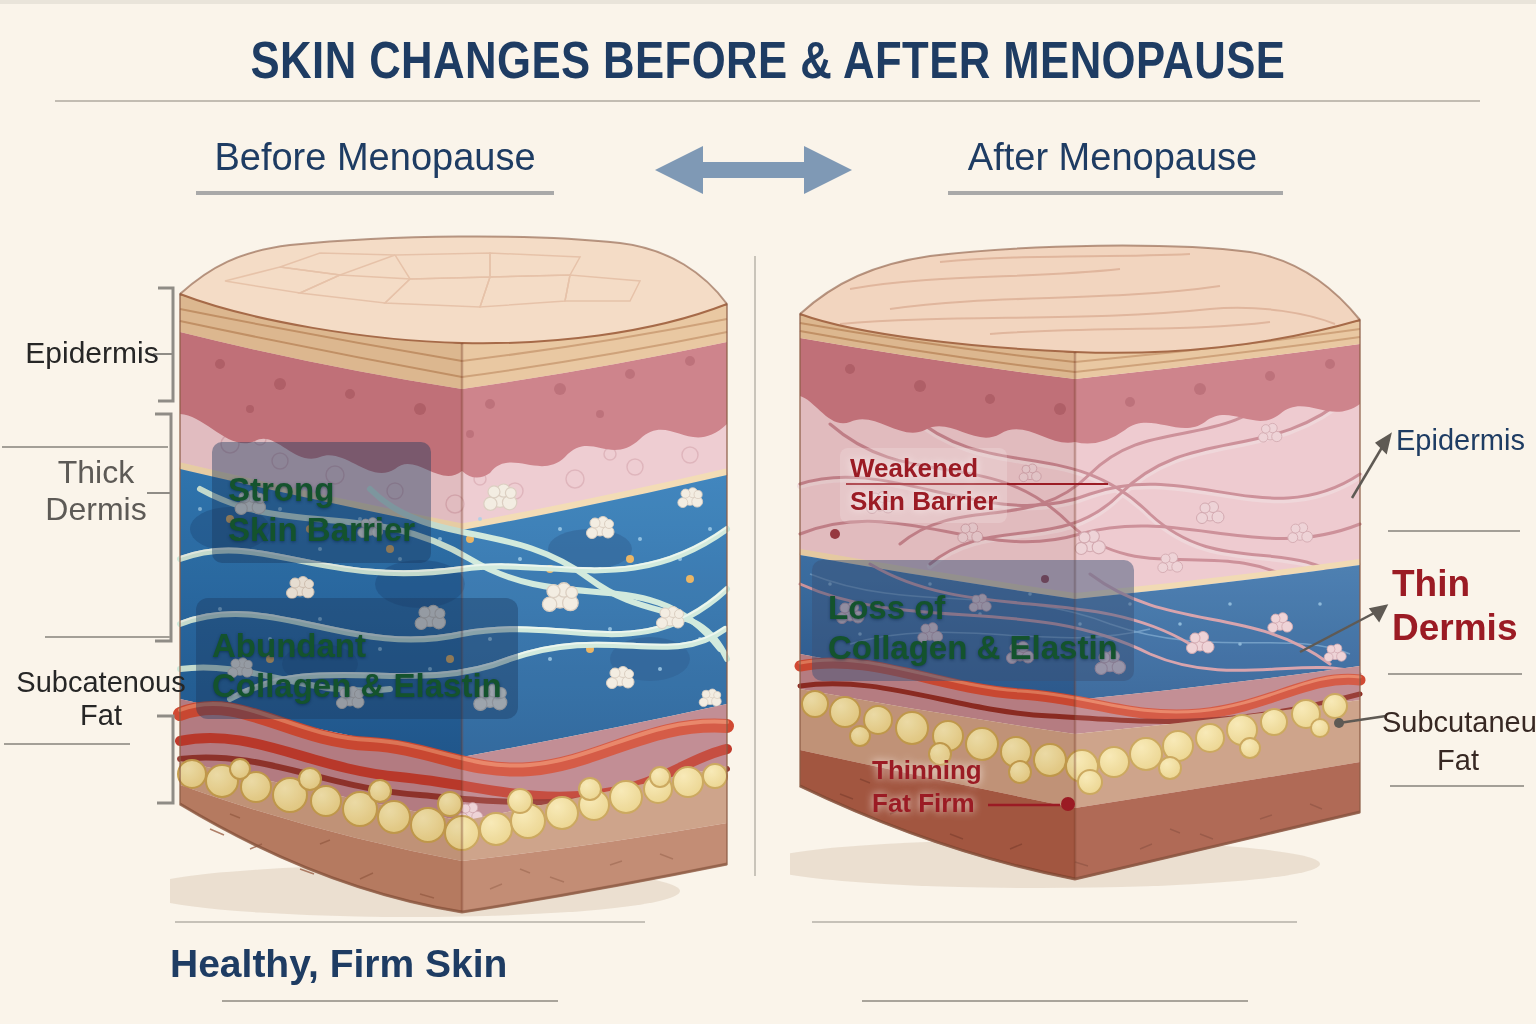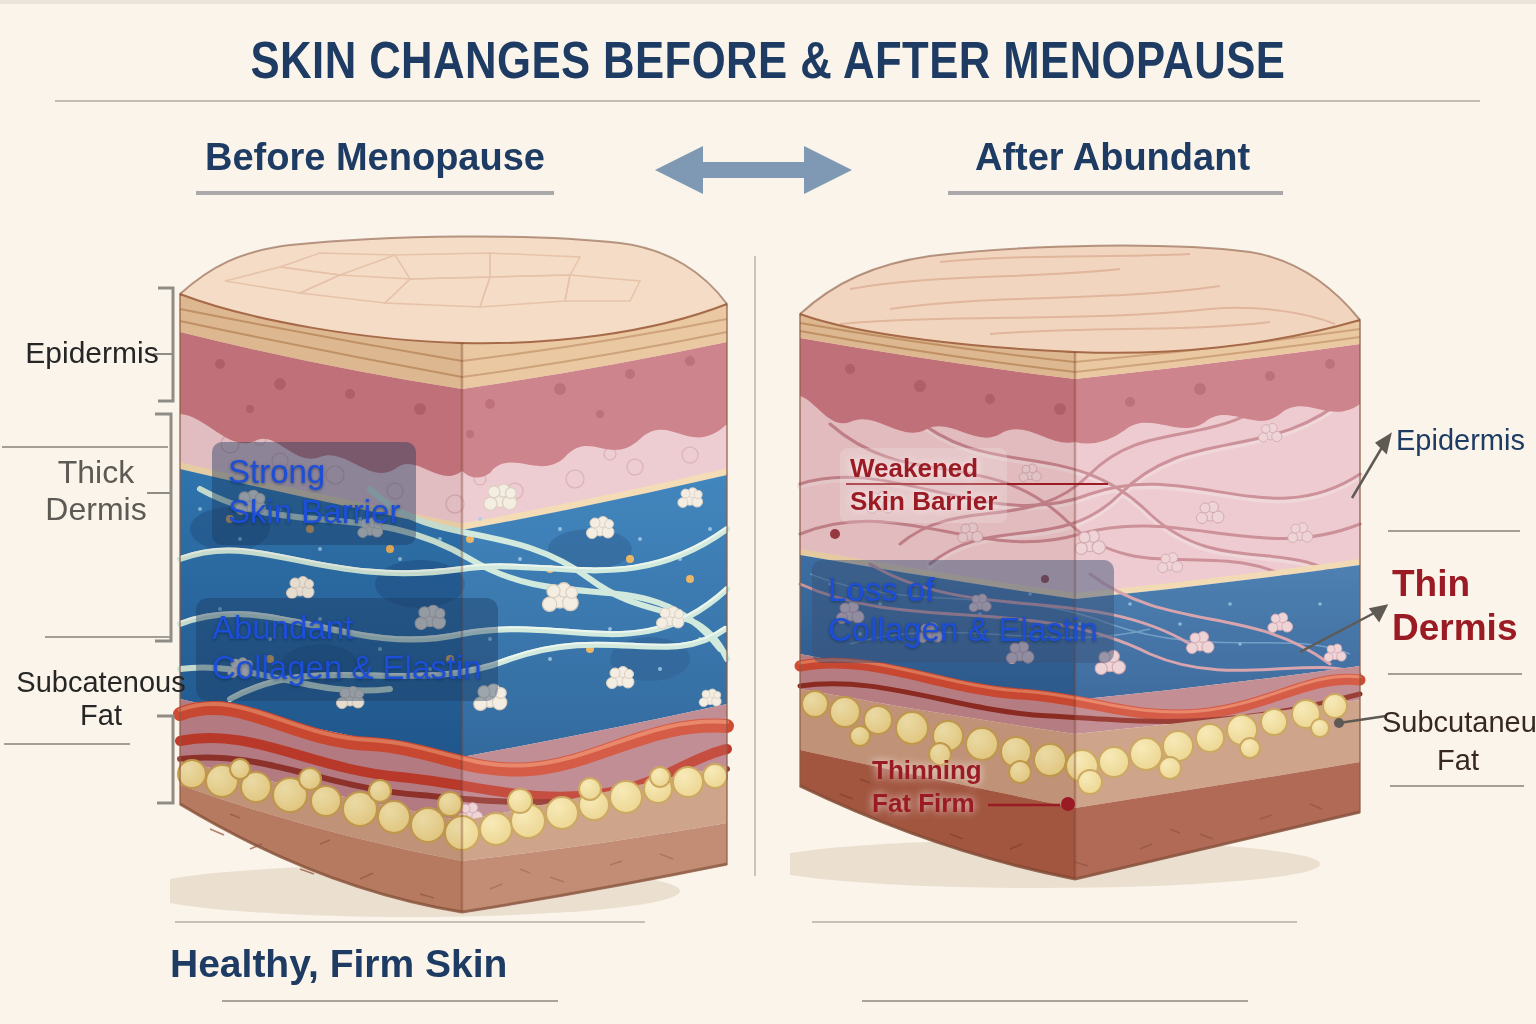--- a/index.html
+++ b/index.html
@@ -5,35 +5,35 @@
   :root{
     --bg:#faf4ea; --navy:#1e3c63; --red:#9b1b24; --rule-gray:#a9a9a9;
     --arrow-blue:#7f99b5; --label-dark:#262626; --label-gray:#5d5a56;
   }
   html,body{margin:0;padding:0;}
   body{font-family:"Liberation Sans","DejaVu Sans",sans-serif;background:#e9e4da;}
   .stage{position:relative;width:1536px;height:1024px;background:var(--bg);overflow:hidden;margin:4px auto;}
   .abs{position:absolute;}
   .title{left:0;right:0;top:26px;text-align:center;color:var(--navy);font-size:52px;font-weight:700;letter-spacing:.5px;}
   .title .squeeze{display:inline-block;transform:scaleX(.84);transform-origin:center;white-space:nowrap;}
-  .hdr{top:132px;text-align:center;color:var(--navy);font-size:38px;font-weight:700;}
+  .hdr{top:132px;text-align:center;color:var(--navy);font-size:38px;font-weight:400;}
   .hdr-before{left:165px;width:420px;}
   .hdr-after{left:900px;width:425px;}
   .caption{color:var(--navy);font-size:39px;font-weight:700;}
   .caption-before{left:170px;width:480px;top:938px;}
   .caption-after{left:810px;width:480px;top:940px;}
   .side-label{color:var(--label-dark);font-size:30px;line-height:1.15;text-align:center;}
   .lab-epi-l{left:22px;top:332px;width:140px;}
   .lab-dermis-l{left:36px;top:450px;width:120px;color:var(--label-gray);font-size:32px;}
   .lab-fat-l{left:12px;top:662px;width:178px;font-size:29px;}
   .lab-epi-r{left:1396px;top:420px;width:130px;color:var(--navy);font-size:29px;text-align:left;}
   .lab-dermis-r{left:1392px;top:558px;width:140px;color:var(--red);font-weight:700;font-size:37px;line-height:1.18;text-align:left;}
   .lab-fat-r{left:1382px;top:700px;width:152px;font-size:29px;color:#372823;line-height:1.3;white-space:nowrap;text-align:center;}
   .lab-fat-r div{white-space:nowrap;}
-  .ov{color:#1d4ed8;font-weight:400;font-size:33px;line-height:1.22;border-radius:10px;padding:10px 16px 12px;text-shadow:0 1px 3px rgba(0,30,60,.5);}
+  .ov{color:#14532d;font-weight:700;font-size:33px;line-height:1.22;border-radius:10px;padding:28px 16px 12px;text-shadow:0 1px 3px rgba(0,30,60,.5);}
   .ov-strong{left:212px;top:438px;background:rgba(27,58,95,.42);}
   .ov-abundant{left:196px;top:594px;background:rgba(27,58,95,.40);border-radius:12px;}
   .ov-loss{left:812px;top:556px;background:rgba(58,82,120,.48);}
   .red-ov{color:var(--red);font-weight:700;font-size:26px;line-height:1.28;text-shadow:0 0 8px rgba(255,246,246,.85);}
   .ov-weak{left:840px;top:444px;background:rgba(252,240,240,.22);border-radius:8px;padding:4px 10px;}
   .ov-thin{left:872px;top:750px;}
   svg{display:block;}
   .noevt{pointer-events:none;}
 </style>
 </head>
@@ -435,21 +435,21 @@
     <line x1="222" y1="997" x2="558" y2="997" stroke="#a9a49b" stroke-width="2"></line>
     <line x1="812" y1="918" x2="1297" y2="918" stroke="#b5b0a7" stroke-width="1.5"></line>
     <line x1="862" y1="997" x2="1248" y2="997" stroke="#a9a49b" stroke-width="2"></line>
   </svg>
 
   <div class="abs title">
     <span class="squeeze">SKIN CHANGES BEFORE &amp; AFTER MENOPAUSE</span>
   </div>
 
   <div class="abs hdr hdr-before">Before Menopause</div>
-  <div class="abs hdr hdr-after">After Abundant</div>
+  <div class="abs hdr hdr-after">After Menopause</div>
 
   <div class="abs side-label lab-epi-l">Epidermis</div>
   <div class="abs side-label lab-dermis-l">
     <div>Thick</div>
     <div>Dermis</div>
   </div>
   <div class="abs side-label lab-fat-l">
     <div>Subcatenous</div>
     <div>Fat</div>
   </div>

